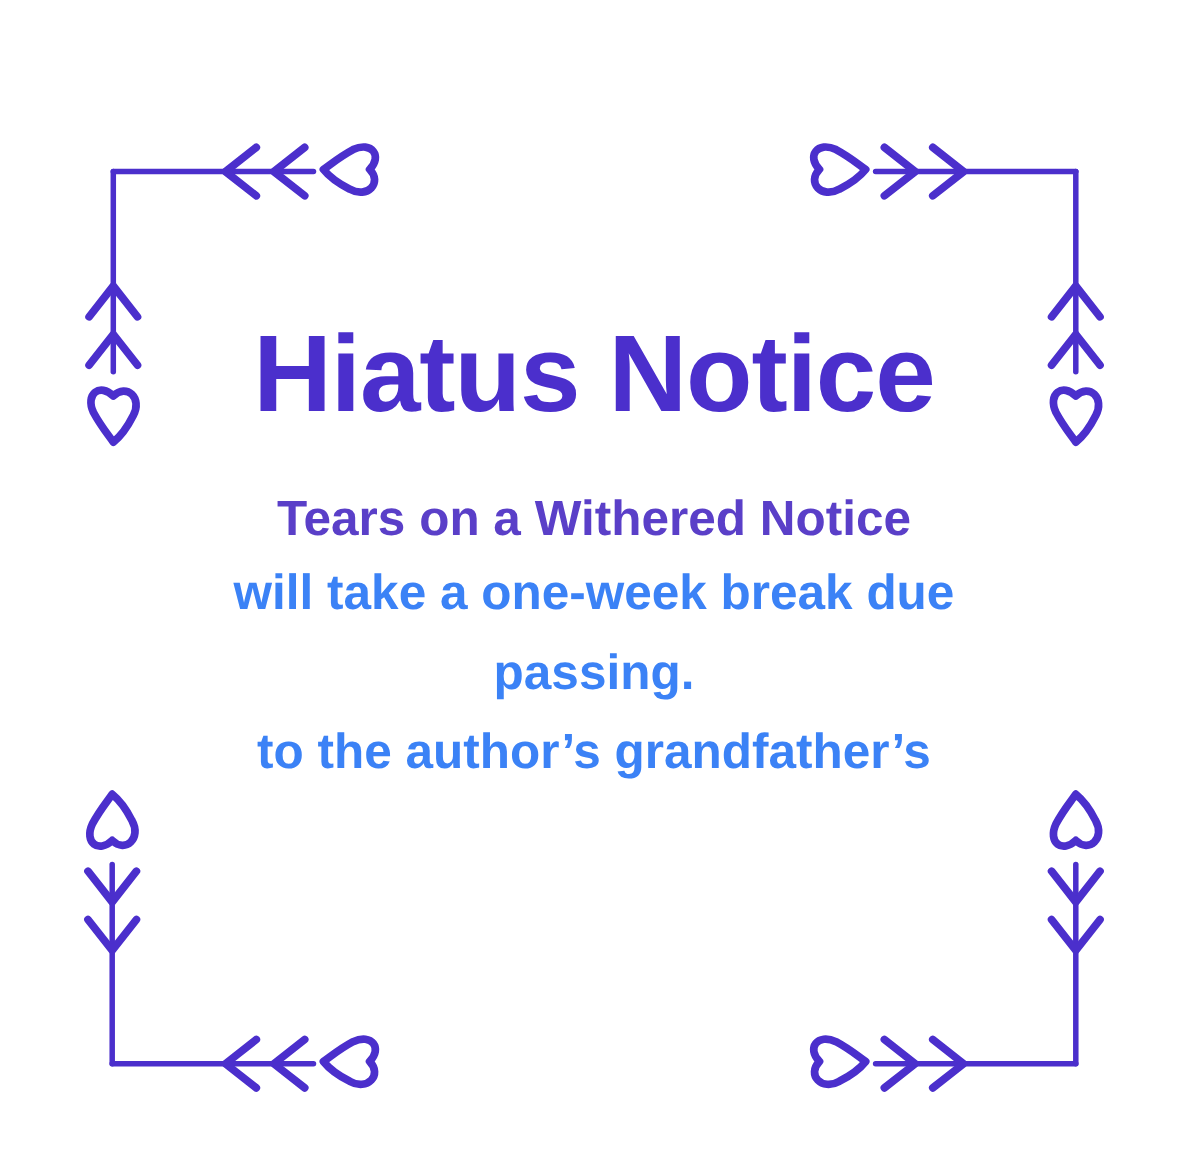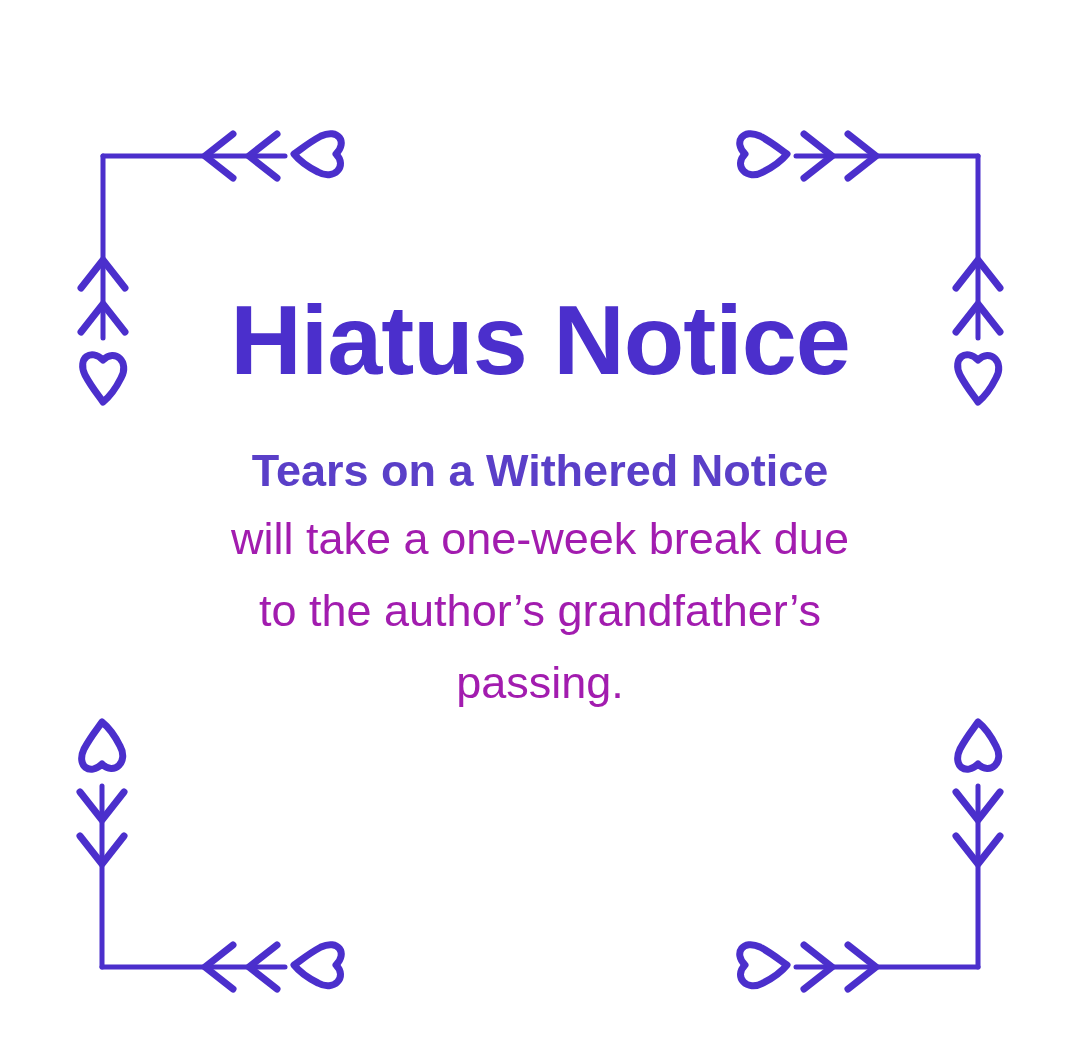--- a/index.html
+++ b/index.html
@@ -67,23 +67,23 @@
     font-size: 45px;
     font-weight: 700;
     line-height: 1.45;
     color: #5A3FC8;
     margin: 0;
     white-space: nowrap;
   }
 
   .body-line {
     font-size: 45px;
-    font-weight: 400;
+    font-weight: 700;
     line-height: 1.6;
-    color: #a21caf;
+    color: #3b82f6;
     margin: 0;
     white-space: nowrap;
   }
 </style>
 </head>
 <body>
 
 <div class="poster">
 
   <div class="frame-layer">
@@ -166,18 +166,18 @@
     </svg>
   </div>
 
   <div class="content">
 
     <h1 class="title">Hiatus Notice</h1>
 
     <div class="body-block">
       <p class="subtitle">Tears on a Withered Notice</p>
       <p class="body-line">will take a one-week break due</p>
+      <p class="body-line">passing.</p>
       <p class="body-line">to the author’s grandfather’s</p>
-      <p class="body-line">passing.</p>
     </div>
 
   </div>
 </div>
 
 </body></html>

